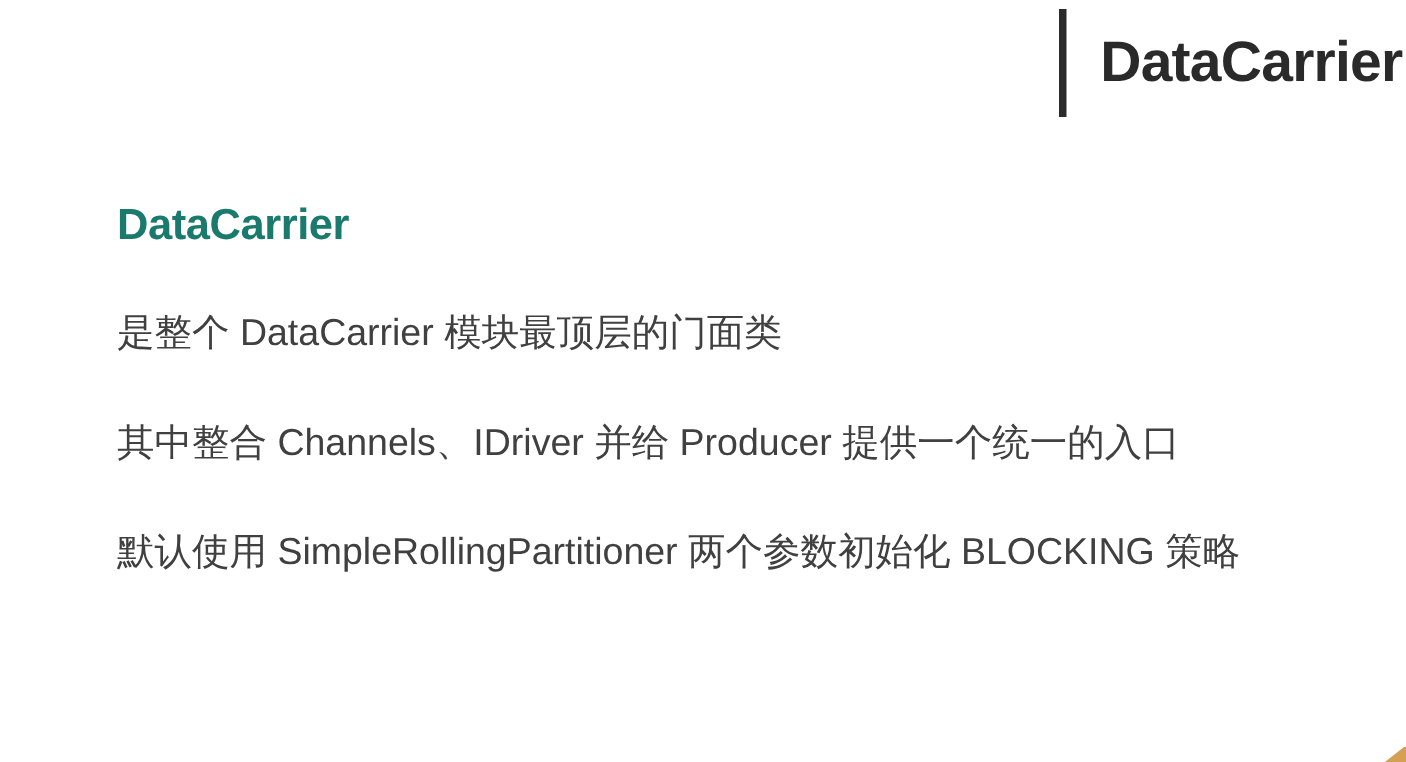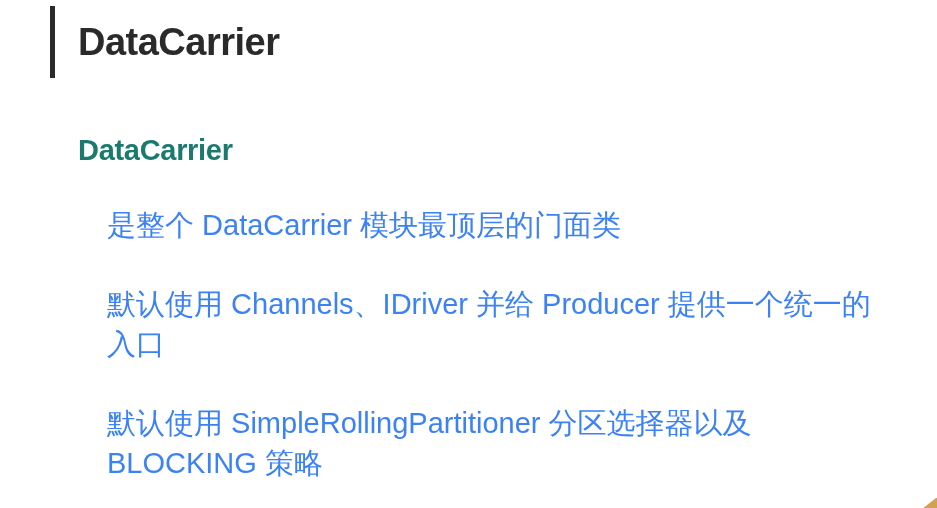--- a/index.html
+++ b/index.html
@@ -1,18 +1,19 @@
 <!DOCTYPE html>
 <html><head>
   <meta charset="utf-8">
   <style>
     * {
       margin: 0;
       padding: 1px;
       box-sizing: border-box;
+      justify-content: flex-end;
     }
     
     body {
       width: 937px;
       height: 508px;
       background: #ffffff;
       font-family: -apple-system, BlinkMacSystemFont, "Segoe UI", "PingFang SC", "Hiragino Sans GB", "Microsoft YaHei", sans-serif;
       position: relative;
       overflow: hidden;
     }
@@ -46,26 +47,25 @@
     
     .subtitle {
       font-size: 29px;
       font-weight: 700;
       color: #1a7a6e;
       margin-bottom: 36px;
       letter-spacing: -0.3px;
     }
     
     .body-text {
-      font-size: 29px;
-      color: #3b82f6;
+      font-size: 25px;
+      color: #404040;
       line-height: 1.4;
       margin-bottom: 36px;
       font-weight: 400;
-      margin-left: 29px;
     }
     
     .corner-triangle {
       position: absolute;
       bottom: 0;
       right: 0;
       width: 0;
       height: 0;
       border-left: 14px solid transparent;
       border-bottom: 11px solid #d4a054;
@@ -76,17 +76,17 @@
 
 <div class="page-title-container">
   <div class="title-bar"></div>
   <h1 class="page-title">DataCarrier</h1>
 </div>
 
 <div class="content">
   <h2 class="subtitle">DataCarrier</h2>
 
   <p class="body-text">是整个 DataCarrier 模块最顶层的门面类</p>
-  <p class="body-text">默认使用 Channels、IDriver 并给 Producer 提供一个统一的入口</p>
-  <p class="body-text">默认使用 SimpleRollingPartitioner 分区选择器以及 BLOCKING 策略</p>
+  <p class="body-text">其中整合 Channels、IDriver 并给 Producer 提供一个统一的入口</p>
+  <p class="body-text">默认使用 SimpleRollingPartitioner 两个参数初始化 BLOCKING 策略</p>
 </div>
 
 <div class="corner-triangle"></div>
 
 </body></html>

